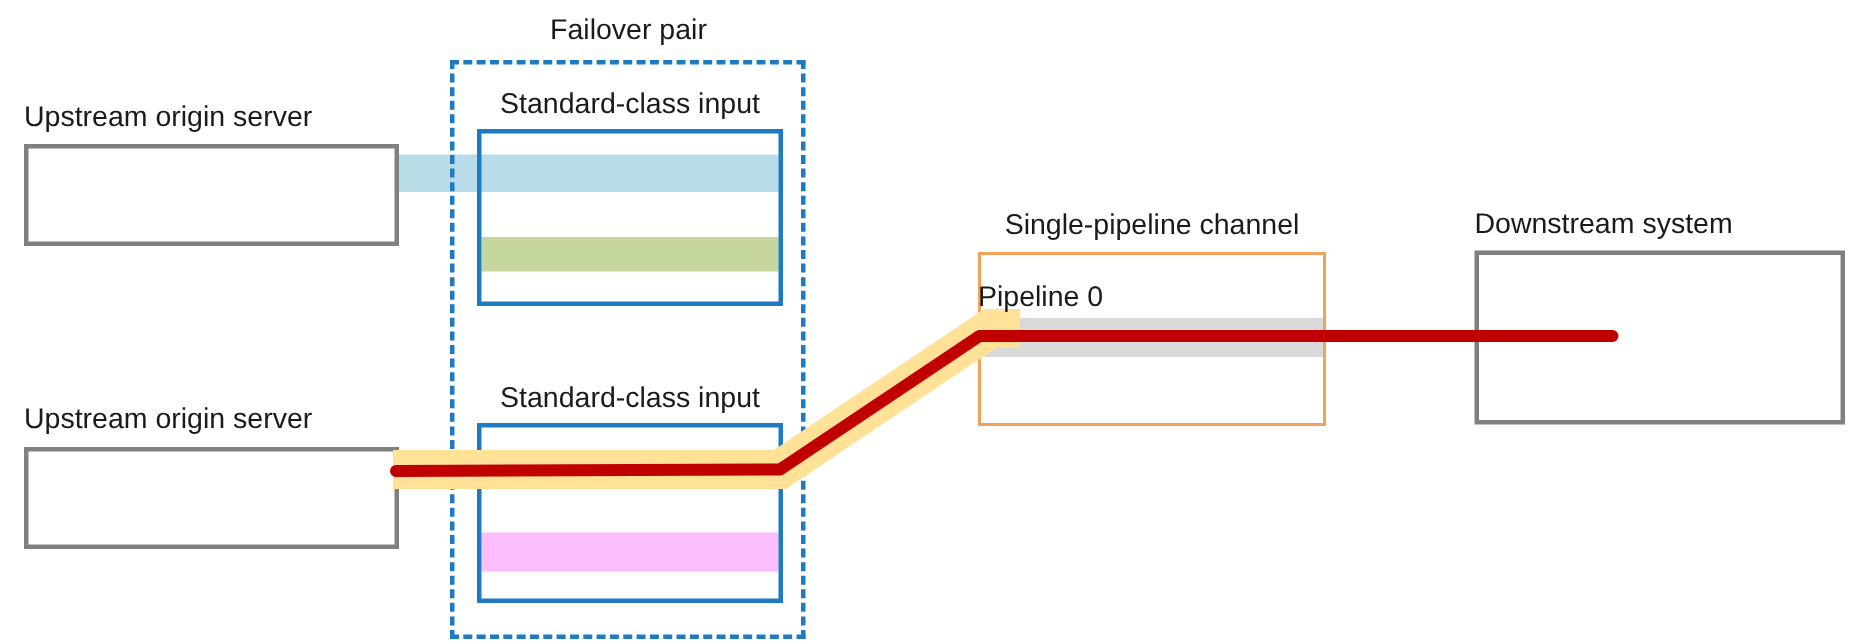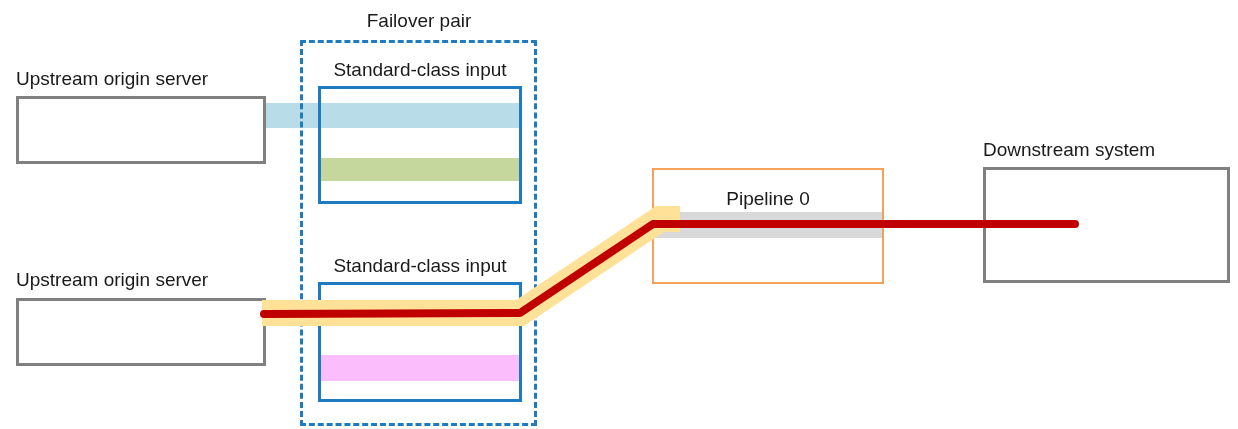--- a/index.html
+++ b/index.html
@@ -48,18 +48,19 @@
   <div class="lbl" style="left:308px;top:11px;width:222px;text-align:center;">Failover pair</div>
 
   <div class="lbl" style="left:16px;top:69px;">Upstream origin server</div>
 
   <div class="lbl" style="left:16px;top:270px;">Upstream origin server</div>
 
   <div class="lbl" style="left:318px;top:60px;width:204px;text-align:center;">Standard-class input</div>
 
   <div class="lbl" style="left:318px;top:256px;width:204px;text-align:center;">Standard-class input</div>
 
+  <div class="lbl" style="left:652px;top:141px;width:232px;text-align:center;">Single-pipeline channel</div>
 
-  <div class="lbl" style="left:652px;top:189px;width:232px;text-align:center;">Pipeline 0</div>
+  <div class="lbl" style="left:652px;top:189px;width:232px;text-align:left;">Pipeline 0</div>
 
   <div class="lbl" style="left:983px;top:140px;width:247px;text-align:left;">Downstream system</div>
 
 </div>
 
 </body></html>

